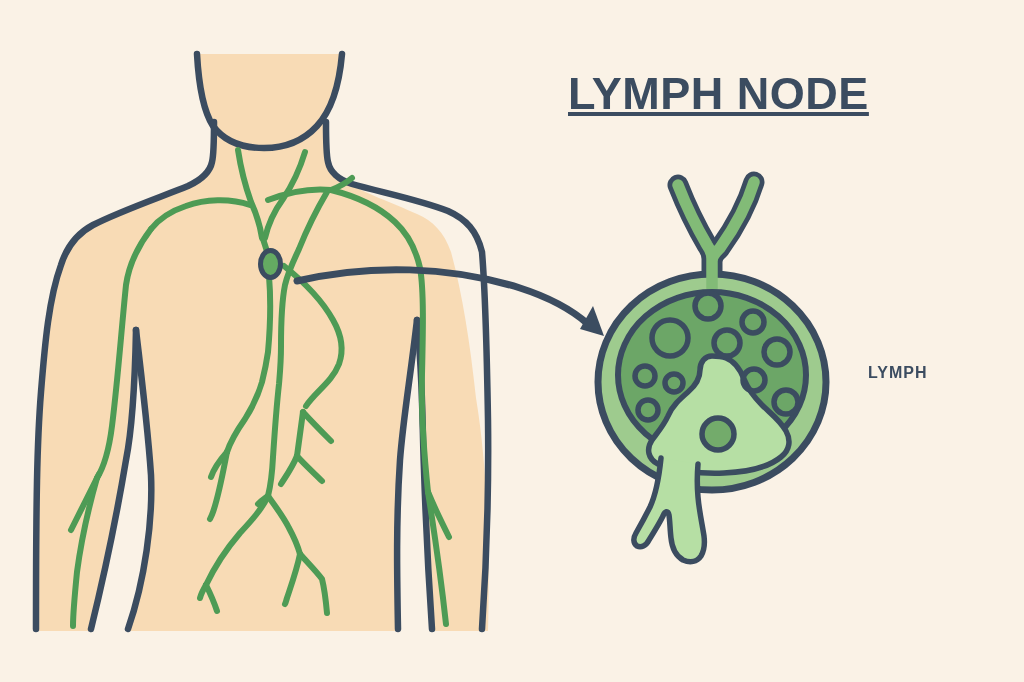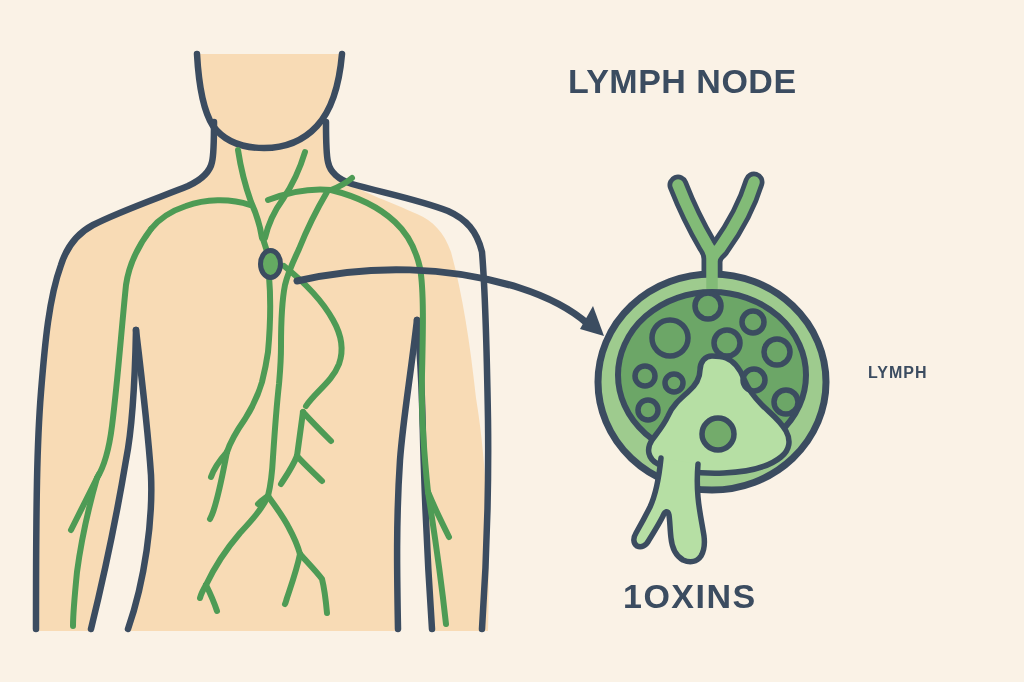--- a/index.html
+++ b/index.html
@@ -26,21 +26,21 @@
   .tube-green{fill:none;stroke:var(--tube-green);stroke-linecap:round;}
   .capsule{fill:var(--ring-green);stroke:var(--outline);stroke-width:7;}
   .cortex{fill:var(--inner-green);stroke:var(--outline);stroke-width:6;}
   .blob-fill{fill:var(--blob-green);stroke:var(--outline);stroke-width:5.5;stroke-linejoin:round;}
   .tail-fill{fill:var(--blob-green);stroke:none;}
   .tail-stroke{fill:none;stroke:var(--outline);stroke-width:5.5;stroke-linecap:round;stroke-linejoin:round;}
   .cell{fill:none;stroke:var(--outline);stroke-width:5.5;}
   .germinal{fill:var(--germinal-green);stroke:var(--outline);stroke-width:5.5;}
   
   .label{position:absolute;color:var(--text);font-weight:bold;white-space:nowrap;}
-  .title{left:568px;top:62px;font-size:34px;letter-spacing:0.5px;}
+  .title{left:568px;top:68px;font-size:45px;letter-spacing:0.5px;text-decoration:underline;}
   .lymph-label{left:868px;top:364px;font-size:16px;letter-spacing:1px;}
   .toxins-label{left:623px;top:577px;font-size:34px;letter-spacing:1.5px;}
 </style>
 </head>
 <body>
 
 <div class="canvas">
 
   <svg width="1024" height="682" viewBox="0 0 1024 682">
 
@@ -219,15 +219,14 @@
         <circle class="cell" cx="786" cy="402" r="12"></circle>
         <circle class="cell" cx="648" cy="410" r="10"></circle>
       </g>
 
       <circle class="germinal" cx="718" cy="434" r="16"></circle>
     </g>
   </svg>
 
   <div class="label title">LYMPH NODE</div>
   <div class="label lymph-label">LYMPH</div>
-  <div class="label toxins-label">1OXINS</div>
 
 </div>
 
 </body></html>

